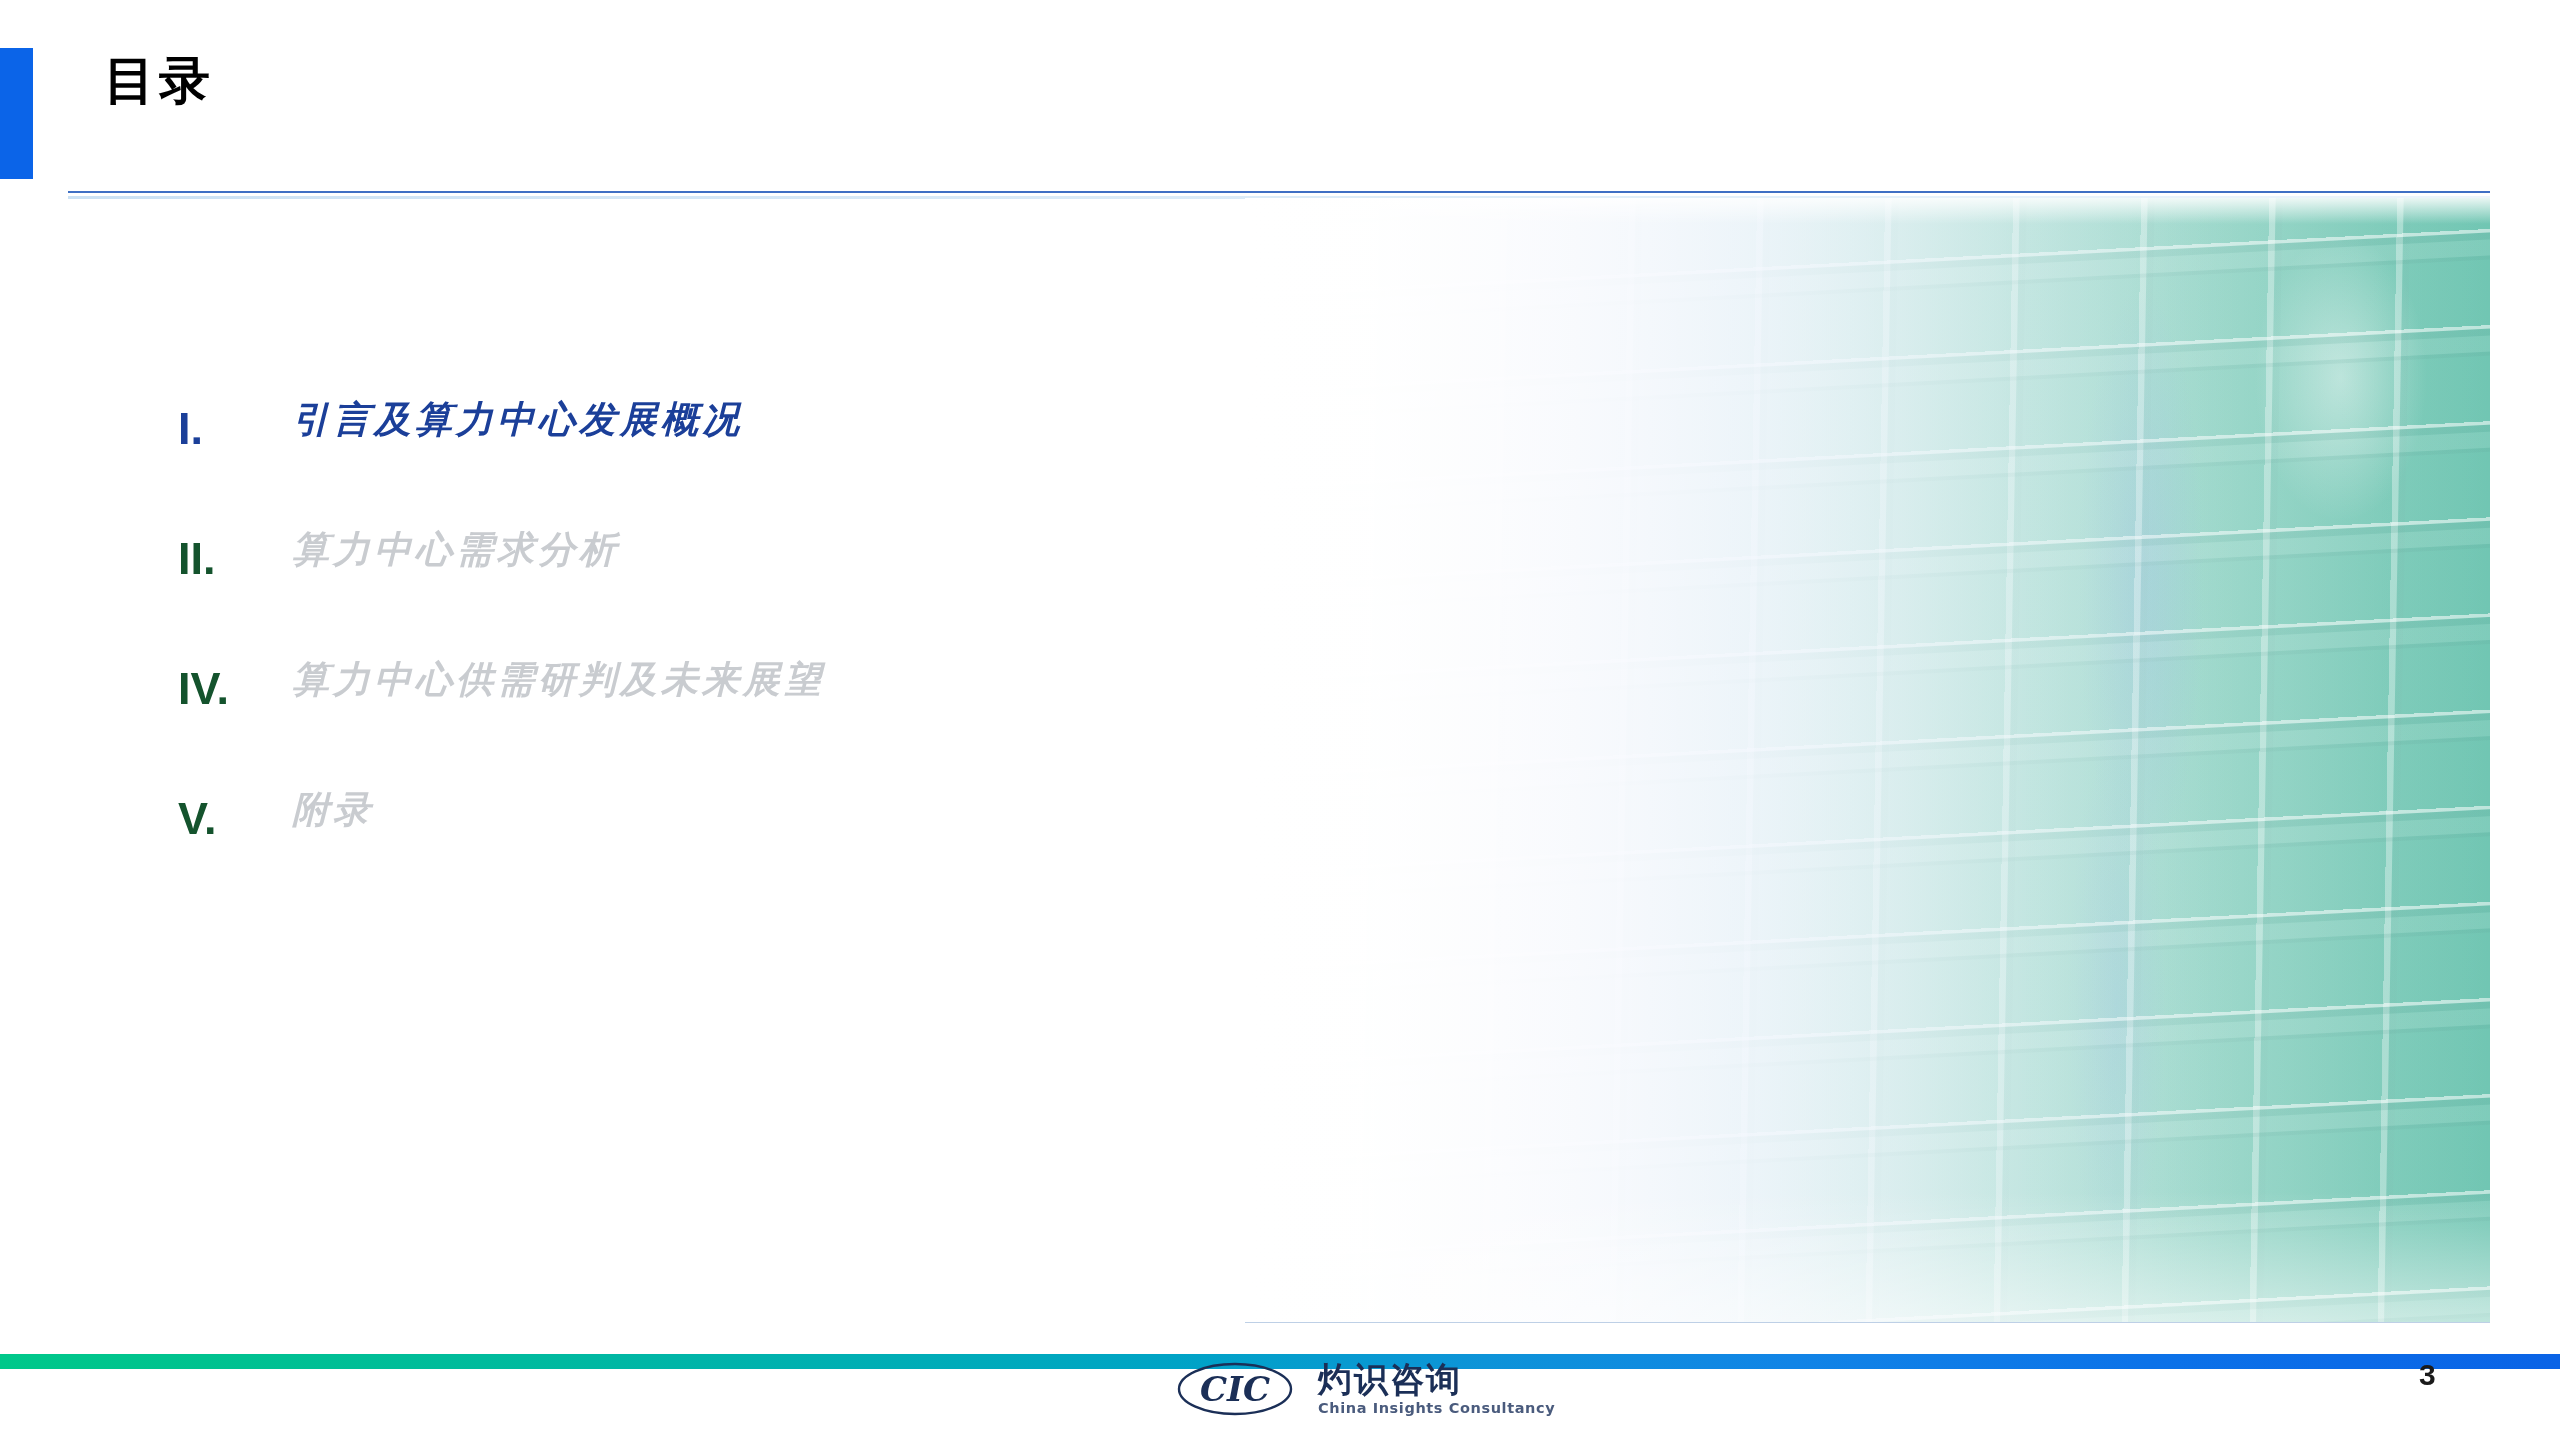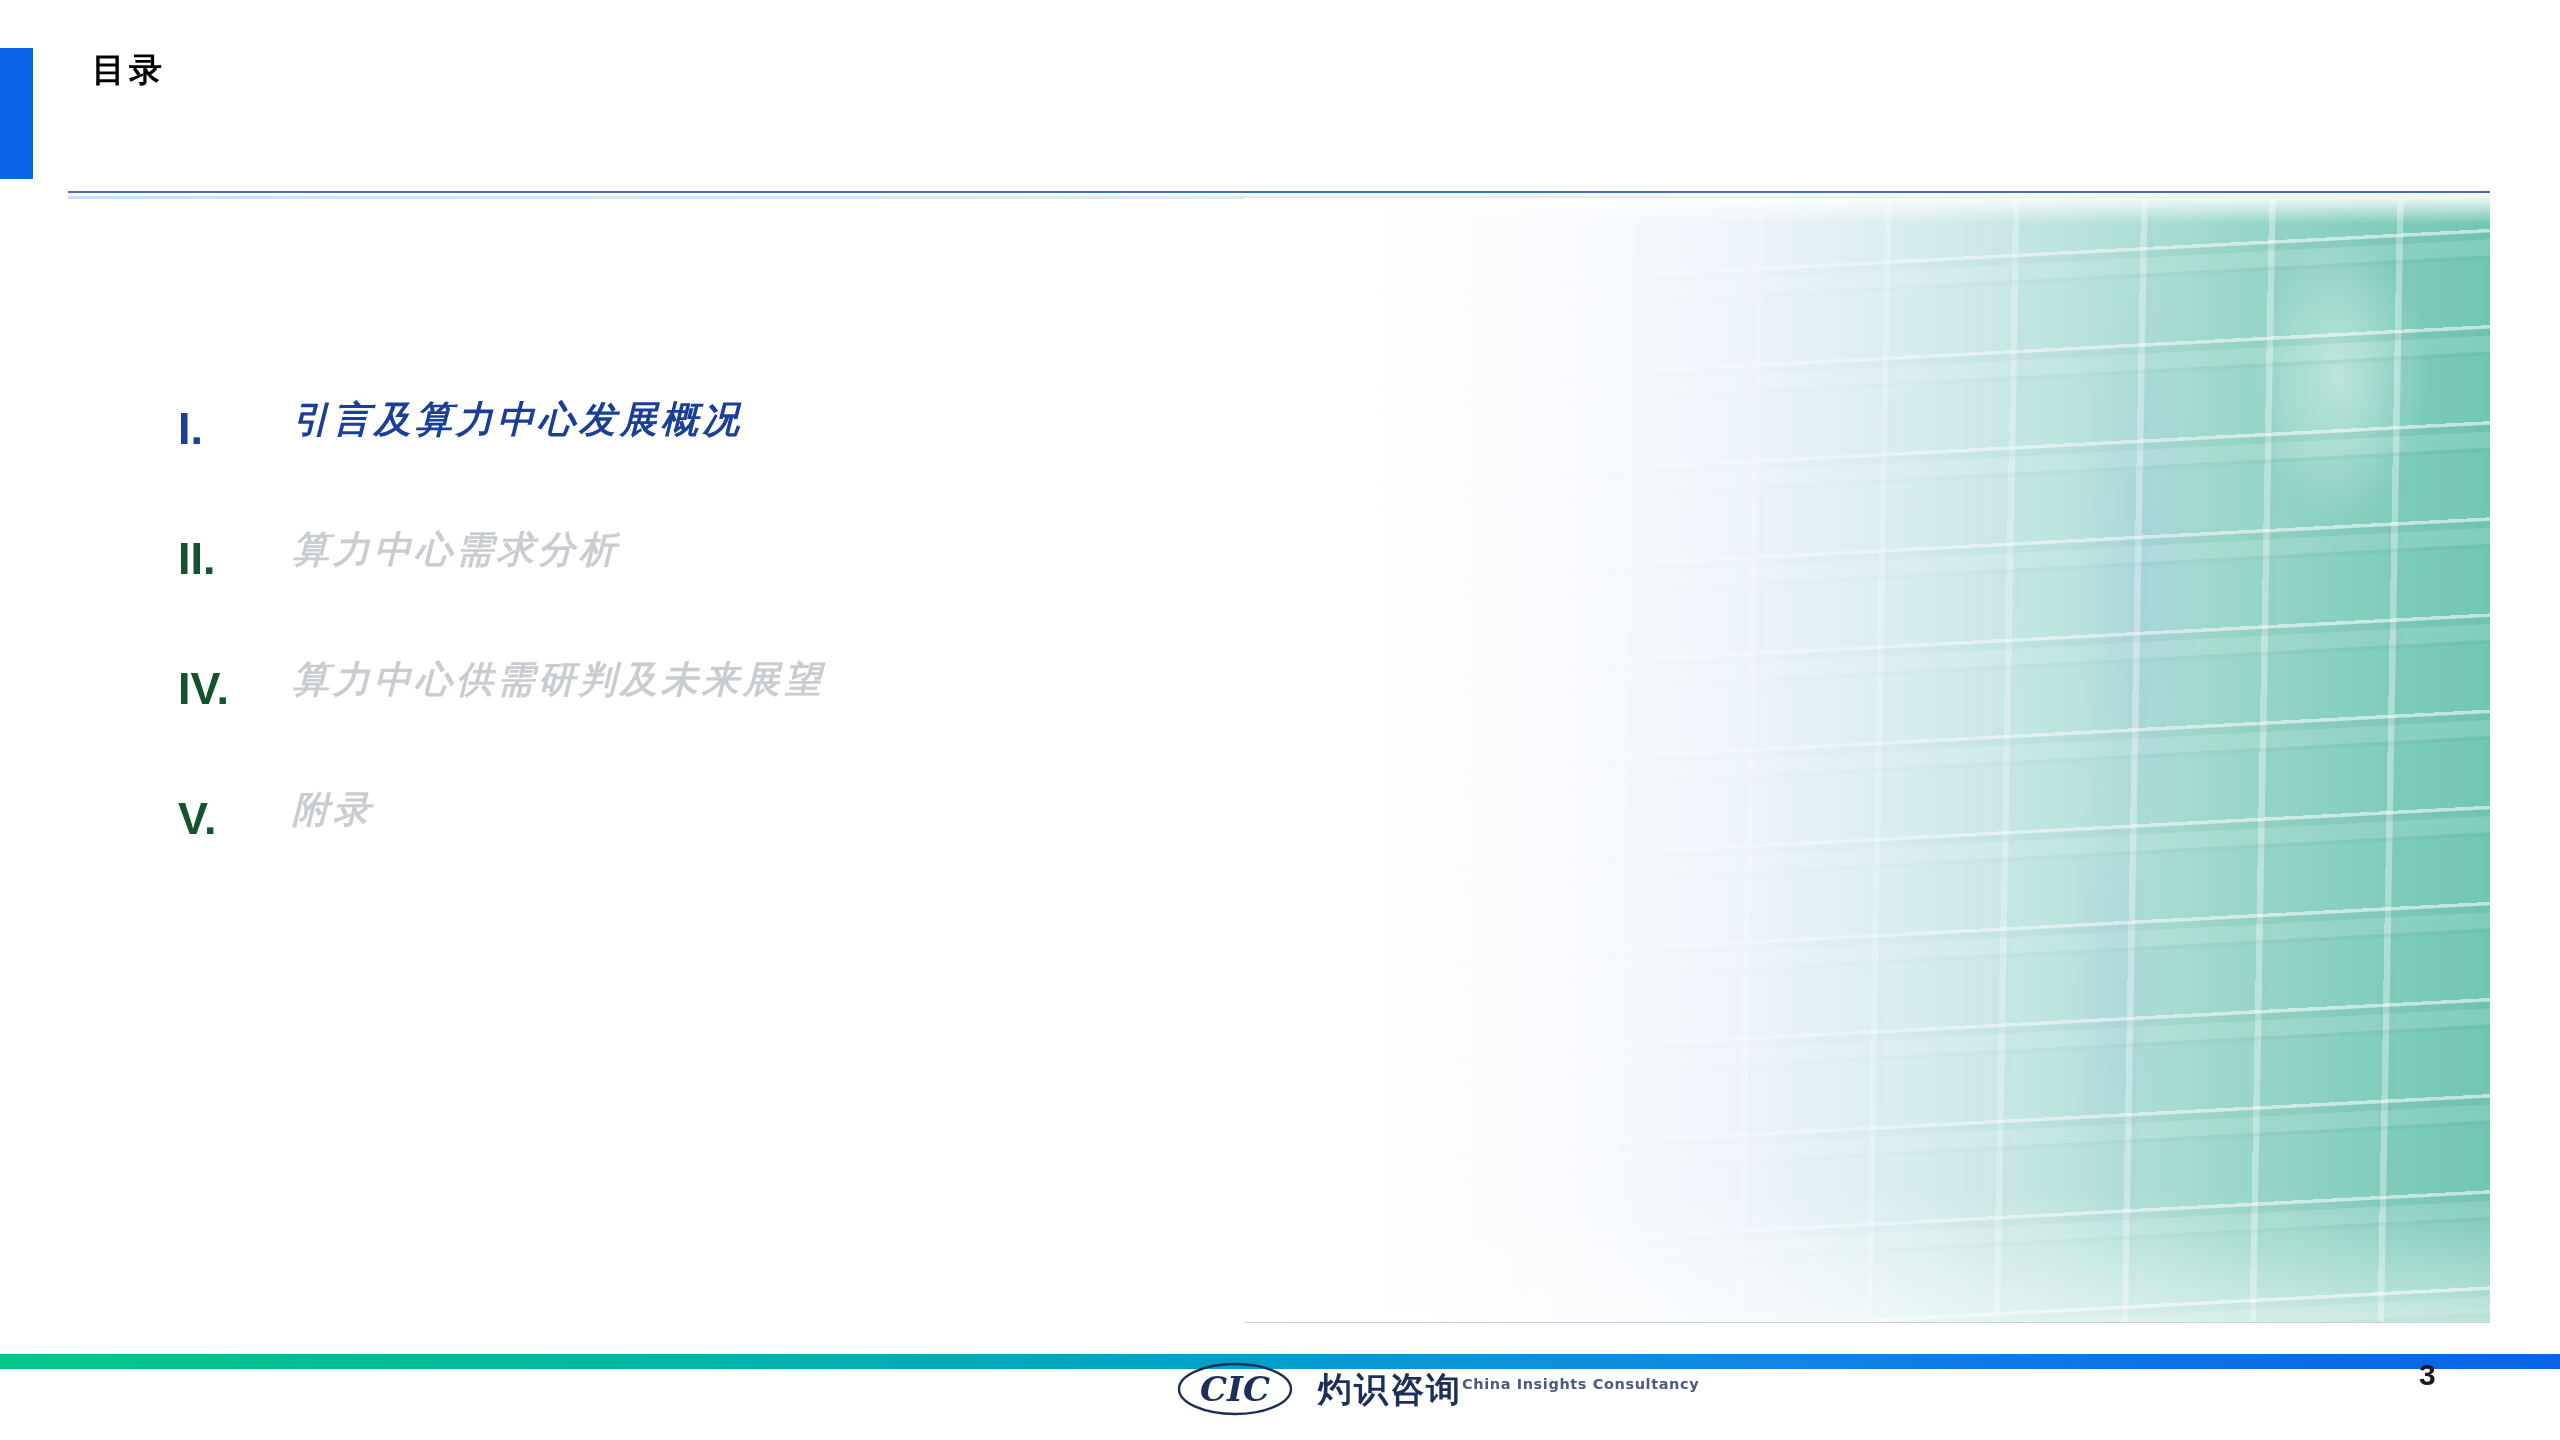--- a/index.html
+++ b/index.html
@@ -27,25 +27,25 @@
     position: absolute;
     left: 0;
     top: 48px;
     width: 33px;
     height: 131px;
     background: #0b64e8;
   }
 
   .page-title {
     position: absolute;
-    left: 92px;
+    left: 104px;
     top: 52px;
     font-family: "DejaVu Serif", "Liberation Serif", serif;
     font-weight: 700;
-    font-size: 33px;
+    font-size: 51px;
     letter-spacing: 4px;
     color: #000000;
     line-height: 1.1;
     white-space: nowrap;
   }
 
   .title-rule {
     position: absolute;
     left: 68px;
     top: 191px;
@@ -227,21 +227,21 @@
     gap: 24px;
   }
   .logo-mark {
     width: 118px;
     height: 60px;
     position: relative;
   }
   .logo-mark svg { display: block; }
   .logo-text {
     display: flex;
-    flex-direction: row;
+    flex-direction: column;
     justify-content: center;
     line-height: 1;
   }
   .logo-cn {
     font-family: "DejaVu Sans", "Liberation Sans", sans-serif;
     font-weight: 700;
     font-size: 34px;
     letter-spacing: 2px;
     color: #1b2f57;
   }

